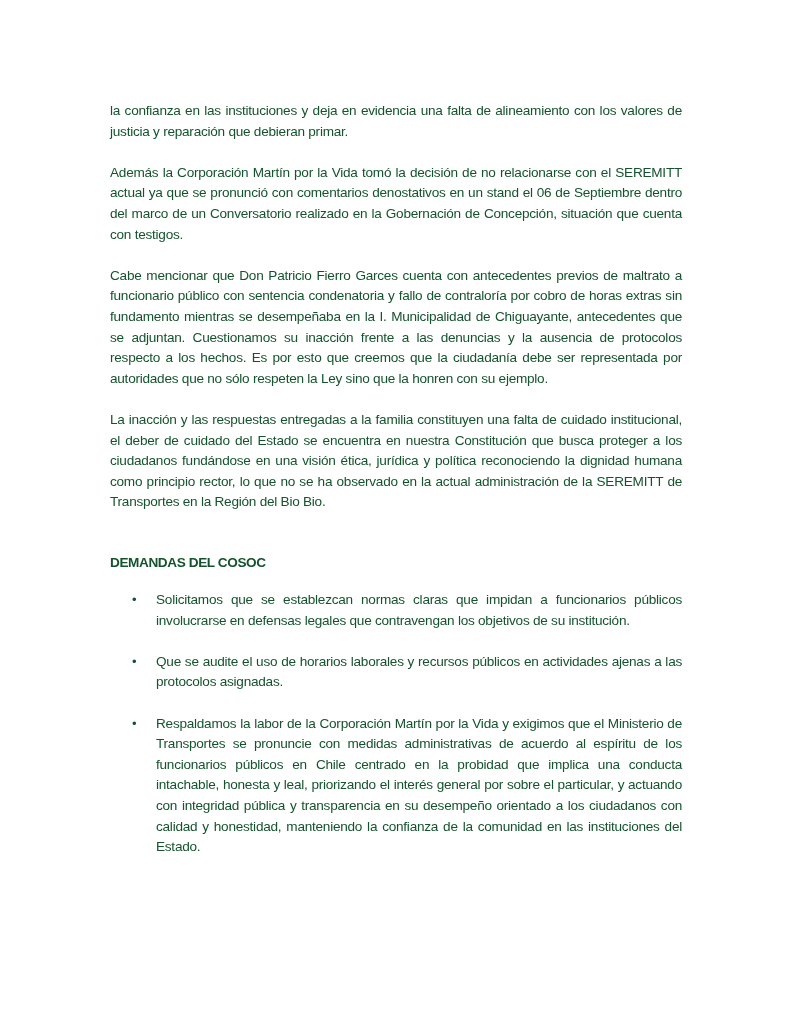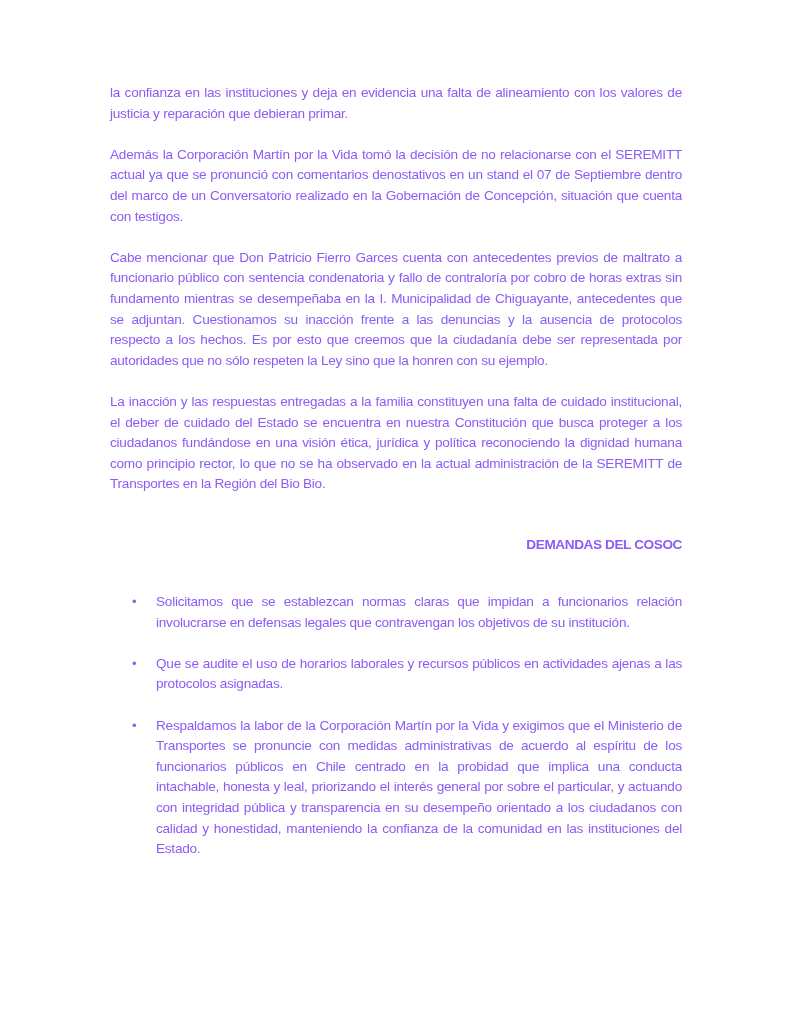--- a/index.html
+++ b/index.html
@@ -1,43 +1,43 @@
 <!DOCTYPE html>
 <html><head>
 <meta charset="utf-8">
 <style>
   html, body { margin: 0; padding: 0; background: #ffffff; }
   body { width: 791px; height: 1024px; position: relative; overflow: hidden; }
   .page {
-    position: absolute; left: 110px; top: 83px; width: 572px;
+    position: absolute; left: 110px; top: 101px; width: 572px;
     font-family: "Liberation Sans", sans-serif;
-    font-size: 13.6px; line-height: 20.6px; color: #8b5cf6;
+    font-size: 13.6px; line-height: 20.6px; color: #14532d;
     letter-spacing: -0.25px;
   }
   p { margin: 0 0 20.6px 0; text-align: justify; }
-  .heading { font-weight: bold; margin: 0 0 36px 0; padding-top: 20px; letter-spacing: -0.4px; text-align: right; }
+  .heading { font-weight: bold; margin: 0 0 16px 0; padding-top: 20px; letter-spacing: -0.4px; }
   ul { list-style: none; margin: 0; padding: 0; }
   li { position: relative; padding-left: 46px; margin: 0 0 20.6px 0; text-align: justify; }
   li .bullet { position: absolute; left: 22px; top: 0; font-size: 13px; }
 </style>
 </head>
 <body>
 
 <div class="page">
   <p>la confianza en las instituciones y deja en evidencia una falta de alineamiento con los valores de justicia y reparación que debieran primar.</p>
-  <p>Además la Corporación Martín por la Vida tomó la decisión de no relacionarse con el SEREMITT actual ya que se pronunció con comentarios denostativos en un stand el 07 de Septiembre dentro del marco de un Conversatorio realizado en la Gobernación de Concepción, situación que cuenta con testigos.</p>
+  <p>Además la Corporación Martín por la Vida tomó la decisión de no relacionarse con el SEREMITT actual ya que se pronunció con comentarios denostativos en un stand el 06 de Septiembre dentro del marco de un Conversatorio realizado en la Gobernación de Concepción, situación que cuenta con testigos.</p>
   <p>Cabe mencionar que Don Patricio Fierro Garces cuenta con antecedentes previos de maltrato a funcionario público con sentencia condenatoria y fallo de contraloría por cobro de horas extras sin fundamento mientras se desempeñaba en la I. Municipalidad de Chiguayante, antecedentes que se adjuntan. Cuestionamos su inacción frente a las denuncias y la ausencia de protocolos respecto a los hechos. Es por esto que creemos que la ciudadanía debe ser representada por autoridades que no sólo respeten la Ley sino que la honren con su ejemplo.</p>
   <p>La inacción y las respuestas entregadas a la familia constituyen una falta de cuidado institucional, el deber de cuidado del Estado se encuentra en nuestra Constitución que busca proteger a los ciudadanos fundándose en una visión ética, jurídica y política reconociendo la dignidad humana como principio rector, lo que no se ha observado en la actual administración de la SEREMITT de Transportes en la Región del Bio Bio.</p>
 
   <div class="heading">DEMANDAS DEL COSOC</div>
 
   <ul>
     <li>
       <span class="bullet">•</span>
-      <span>Solicitamos que se establezcan normas claras que impidan a funcionarios relación involucrarse en defensas legales que contravengan los objetivos de su institución.</span>
+      <span>Solicitamos que se establezcan normas claras que impidan a funcionarios públicos involucrarse en defensas legales que contravengan los objetivos de su institución.</span>
     </li>
     <li>
       <span class="bullet">•</span>
       <span>Que se audite el uso de horarios laborales y recursos públicos en actividades ajenas a las protocolos asignadas.</span>
     </li>
     <li>
       <span class="bullet">•</span>
       <span>Respaldamos la labor de la Corporación Martín por la Vida y exigimos que el Ministerio de Transportes se pronuncie con medidas administrativas de acuerdo al espíritu de los funcionarios públicos en Chile centrado en la probidad que implica una conducta intachable, honesta y leal, priorizando el interés general por sobre el particular, y actuando con integridad pública y transparencia en su desempeño orientado a los ciudadanos con calidad y honestidad, manteniendo la confianza de la comunidad en las instituciones del Estado.</span>
     </li>
   </ul>

